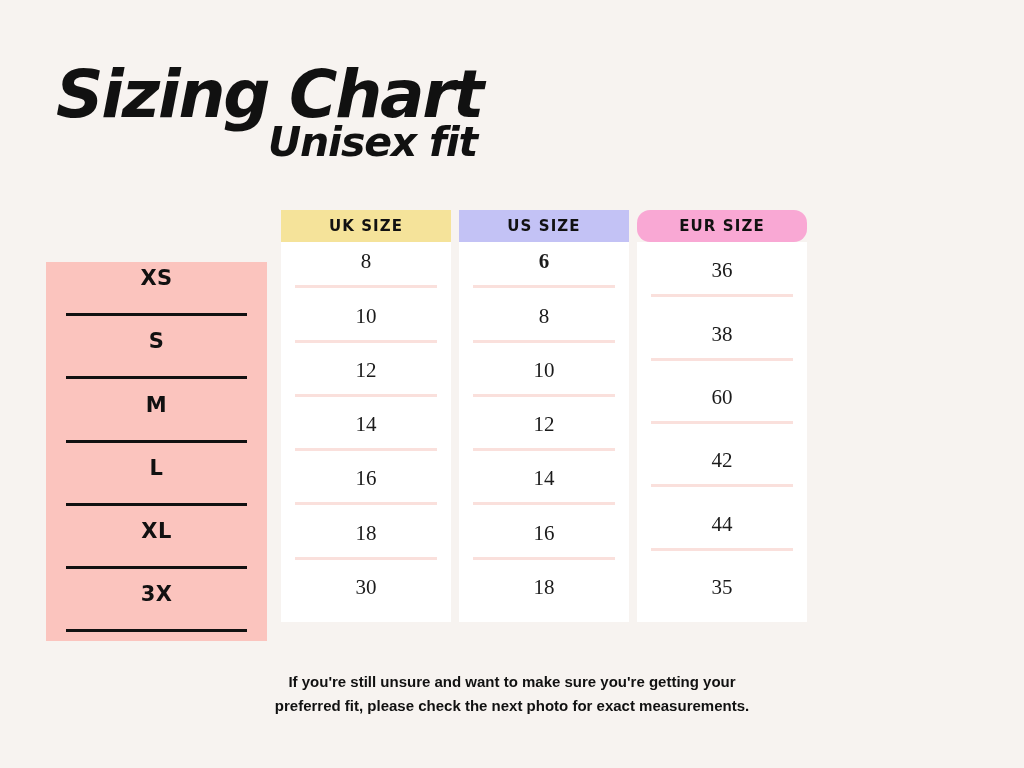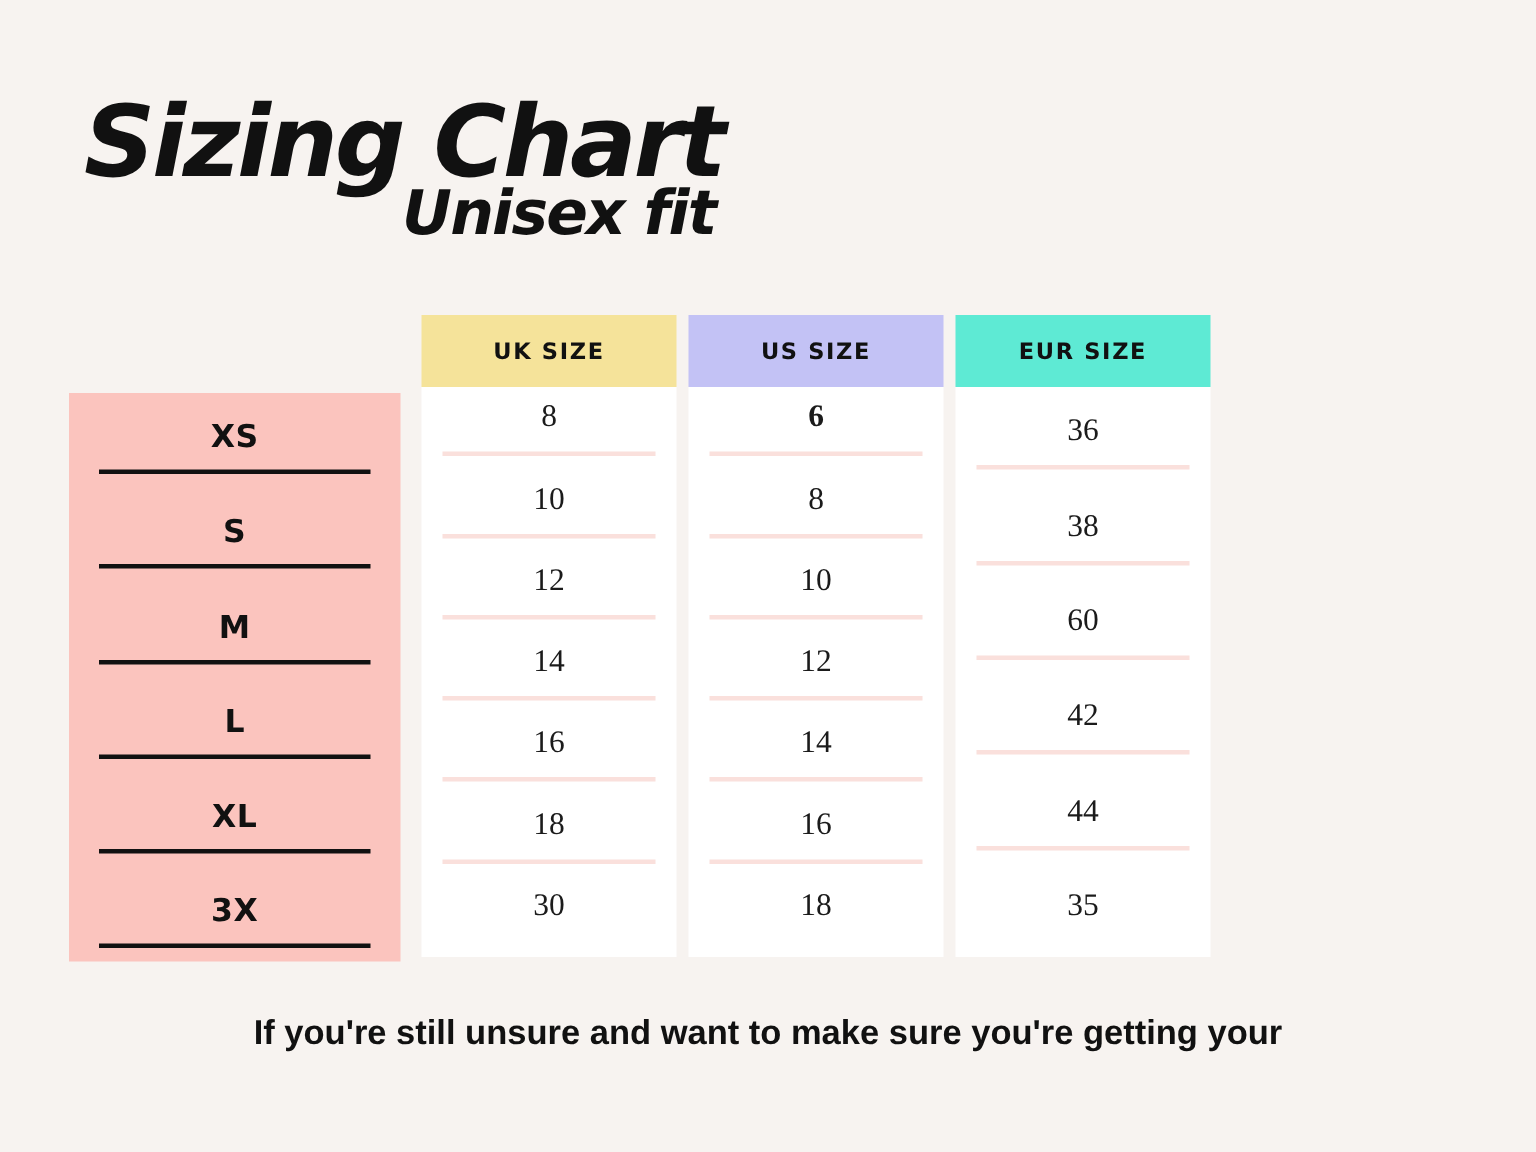--- a/index.html
+++ b/index.html
@@ -76,53 +76,53 @@
     align-items: center;
     box-sizing: border-box;
   }
   .size-label {
     font-family: "DejaVu Sans", sans-serif;
     font-size: 21px;
     font-weight: bold;
     color: #111111;
     letter-spacing: 0.4px;
     line-height: 1;
-    padding-bottom: 11px;
+    padding-bottom: 24px;
   }
   .size-rule {
     width: 100%;
     height: 3px;
     background: #111111;
     margin-bottom: 9px;
   }
 
   
   .value-column {
     position: absolute;
     top: 210px;
     width: 170px;
   }
   #col-uk   { left: 281px; }
   #col-us   { left: 459px; }
   #col-eur  { left: 637px; }
 
   .col-header {
-    height: 48px;
+    height: 32px;
     display: flex;
     align-items: center;
     justify-content: center;
     font-family: "DejaVu Sans", sans-serif;
     font-size: 15px;
     font-weight: bold;
     letter-spacing: 1.1px;
     color: #111111;
   }
   #col-uk  .col-header { background: #F5E39A; }
   #col-us  .col-header { background: #C3C2F5; }
-  #col-eur .col-header { background: #5eead4; }
+  #col-eur .col-header { background: #f9a8d4; border-radius: 13px; }
 
   .col-body {
     background: #FFFFFF;
     height: 380px;
     box-sizing: border-box;
     padding: 0 14px;
     display: flex;
     flex-direction: column;
   }
   .value-cell {
@@ -150,21 +150,21 @@
   .value-cell:last-child .value-rule { background: transparent; }
 
   
   #footer-note {
     position: absolute;
     left: 0;
     top: 670px;
     width: 1024px;
     text-align: center;
     font-family: "Liberation Sans", sans-serif;
-    font-size: 23px;
+    font-size: 15px;
     font-weight: bold;
     color: #111111;
     line-height: 1.62;
     padding: 0 80px;
     box-sizing: border-box;
   }
 </style>
 </head>
 <body>
 
@@ -297,13 +297,14 @@
         <span class="value-text">35</span>
         <span class="value-rule"></span>
       </div>
     </div>
   </div>
 
 </div>
 
 <div id="footer-note">
   <div>If you're still unsure and want to make sure you're getting your</div>
+  <div>preferred fit, please check the next photo for exact measurements.</div>
 </div>
 
 </body></html>

